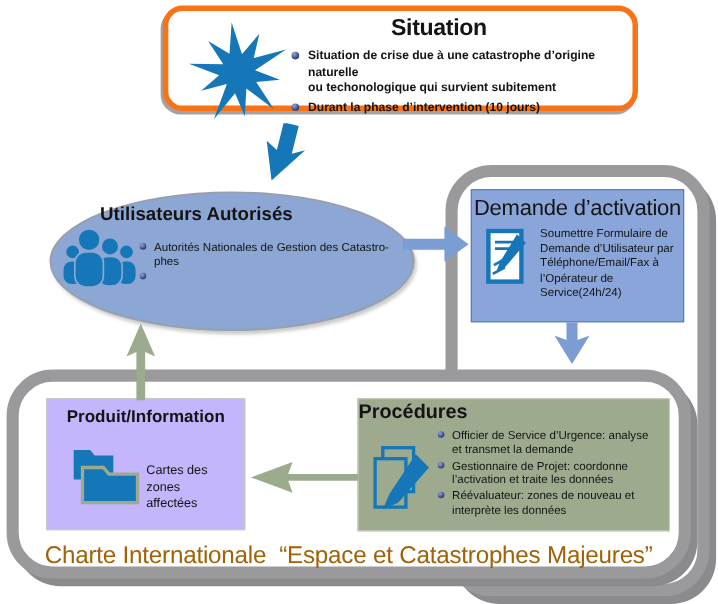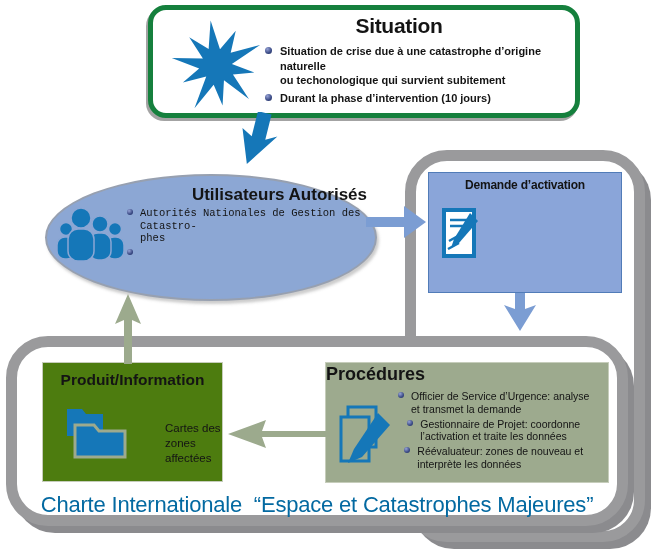--- a/index.html
+++ b/index.html
@@ -12,88 +12,88 @@
   .gray-box {
     position: absolute; background: #fff;
     border: 11px solid #9a9a9c; border-radius: 42px;
     box-shadow: 7px 8px 0 -1px #8b8b8e;
   }
   #right-container { left:405px; top:150px; width:240px; height:392px; z-index:1; }
   #bottom-container { left:6px; top:336px; width:622px; height:190px; z-index:2; }
 
   
   .situation {
-    position:absolute; left:148px; top:5px; width:432px; height:113px;
-    background:#fff; border:5px solid #15803d; border-radius:18px; z-index:3;
+    position:absolute; left:148px; top:5px; width:432px; height:96px;
+    background:#fff; border:5px solid #f97316; border-radius:18px; z-index:3;
     box-shadow:-2px 3px 0 rgba(50,50,50,.45);
   }
   .sit-title { position:absolute; left:66px; width:360px; top:4px; text-align:center;
     font-size:21px; font-weight:bold; letter-spacing:-.3px; }
   .sit-bullets { position:absolute; left:112px; top:34px; width:315px; }
   .bullet-row { display:flex; gap:8px; margin-bottom:3px; }
   .dot { width:7px; height:7px; border-radius:50%; flex:0 0 auto; margin-top:3px;
     background: radial-gradient(circle at 35% 30%, #97a3d6 0%, #3a4a85 60%, #232f5e 100%); }
   .sit-bullets .txt { font-size:11px; font-weight:bold; line-height:14.5px; white-space:pre-line; }
   .star-svg { position:absolute; left:12px; top:6px; }
 
   
   .arrow { position:absolute; z-index:4; }
 
   
   .ellipse {
     position:absolute; left:45px; top:174px; width:332px; height:127px; z-index:3;
     background:#8ca7d4; border:2px solid #97a0b0; border-radius:50%;
     box-shadow:2px 3px 3px rgba(110,110,110,.35);
   }
-  .ell-title { position:absolute; left:44px; right:8px; top:9px; text-align:right;
+  .ell-title { position:absolute; left:44px; right:8px; top:9px; text-align:left;
     font-weight:bold; font-size:17px; }
-  .ell-bullets { position:absolute; left:80px; top:31px;font-family:Liberation Mono, monospace; }
+  .ell-bullets { position:absolute; left:80px; top:43px; }
   .ell-bullets .bullet-row { gap:7px; margin-bottom:2px; }
   .ell-bullets .dot { width:6px; height:6px; margin-top:2px; }
   .ell-bullets .txt { font-size:10.5px; line-height:12.5px; white-space:pre-line; }
   .people-svg { position:absolute; left:6px; top:26px; }
 
   
   .demande {
     position:absolute; left:428px; top:172px; width:194px; height:121px; z-index:3;
     background:#8aa5d9; border:1px solid #517cb8;
   }
   .dem-title { position:absolute; left:0; right:0; top:5px; text-align:center;
-    font-weight:bold; font-size:12px; letter-spacing:-.2px; }
+    font-weight:normal; font-size:20px; letter-spacing:-.2px; }
   .dem-icon { position:absolute; left:12px; top:34px; }
   .dem-body { position:absolute; left:62px; top:33px; width:128px;
     font-size:10.5px; line-height:13.5px; white-space:pre-line; }
 
   
   .produit {
     position:absolute; left:42px; top:362px; width:181px; height:120px; z-index:3;
-    background:#4d7c0f; border:1px solid #c6cdbb;
+    background:#c4b5fd; border:1px solid #c6cdbb;
   }
   .pro-title { position:absolute; left:0; right:0; top:8px; text-align:center;
     font-weight:bold; font-size:15.5px; }
   .folder-svg { position:absolute; left:16px; top:36px; }
   .pro-body { position:absolute; left:90px; top:58px; font-size:11.5px; line-height:15px;
-    white-space:pre-line;margin-left:32px; }
+    white-space:pre-line; }
 
   .procedures {
     position:absolute; left:325px; top:362px; width:284px; height:121px; z-index:3;
     background:#9daa8e; border:1px solid #c6cdbb;
   }
   .prc-title { position:absolute; left:0; right:0; top:1px; text-align:left;
     font-weight:bold; font-size:18px; }
   .prc-icon { position:absolute; left:10px; top:40px; }
   .prc-bullets { position:absolute; left:72px; top:27px; }
-  .prc-bullets .bullet-row { gap:7px; margin-bottom:2px;justify-content:center; }
+  .prc-bullets .bullet-row { gap:7px; margin-bottom:2px; }
   .prc-bullets .dot { width:6px; height:6px; margin-top:2px; }
   .prc-bullets .txt { font-size:10.5px; line-height:12.8px; white-space:pre-line; }
 
   
   .footer {
     position:absolute; left:6px; width:622px; top:492px; z-index:4; text-align:center;
-    font-size:22px; color:#0369a1; white-space:pre; letter-spacing:-.2px;
+    font-size:22px; color:#a16207; white-space:pre; letter-spacing:-.2px;
   }
 </style>
 </head>
 <body>
 
 <div class="stage">
 
   <div class="gray-box" id="right-container"></div>
   <div class="gray-box" id="bottom-container"></div>
 
@@ -151,20 +151,25 @@
 
   <div class="demande">
     <div class="dem-title">Demande d’activation</div>
     <svg class="dem-icon" width="42" height="54" viewBox="0 0 42 54">
       <rect x="3" y="3" width="30" height="46" fill="#ffffff" stroke="#1577b8" stroke-width="4"></rect>
       <line x1="9" y1="13" x2="27" y2="13" stroke="#1577b8" stroke-width="2.5"></line>
       <line x1="9" y1="19" x2="27" y2="19" stroke="#1577b8" stroke-width="2.5"></line>
       <path d="M8,34 l9,-5 M7,42 l11,-6" stroke="#1577b8" stroke-width="2.5" fill="none"></path>
       <polygon points="29,6 37,14 18,36 10,41 13,32" fill="#1577b8"></polygon>
     </svg>
+    <div class="dem-body">Soumettre Formulaire de
+Demande d’Utilisateur par
+Téléphone/Email/Fax à
+l’Opérateur de
+Service(24h/24)</div>
   </div>
 
   <svg class="arrow" style="left:499px; top:293px;" width="42" height="40" viewBox="0 0 42 40">
     <polygon fill="#7b9dd3" points="16,0 26,0 26,16 37,12 21,38 5,12 16,16"></polygon>
   </svg>
 
   <div class="produit">
     <div class="pro-title">Produit/Information</div>
     <svg class="folder-svg" width="70" height="62" viewBox="0 0 70 62">
       <path d="M8,10 h15 l4,5 h17 v22 h-36 z" fill="#1577b8"></path>

